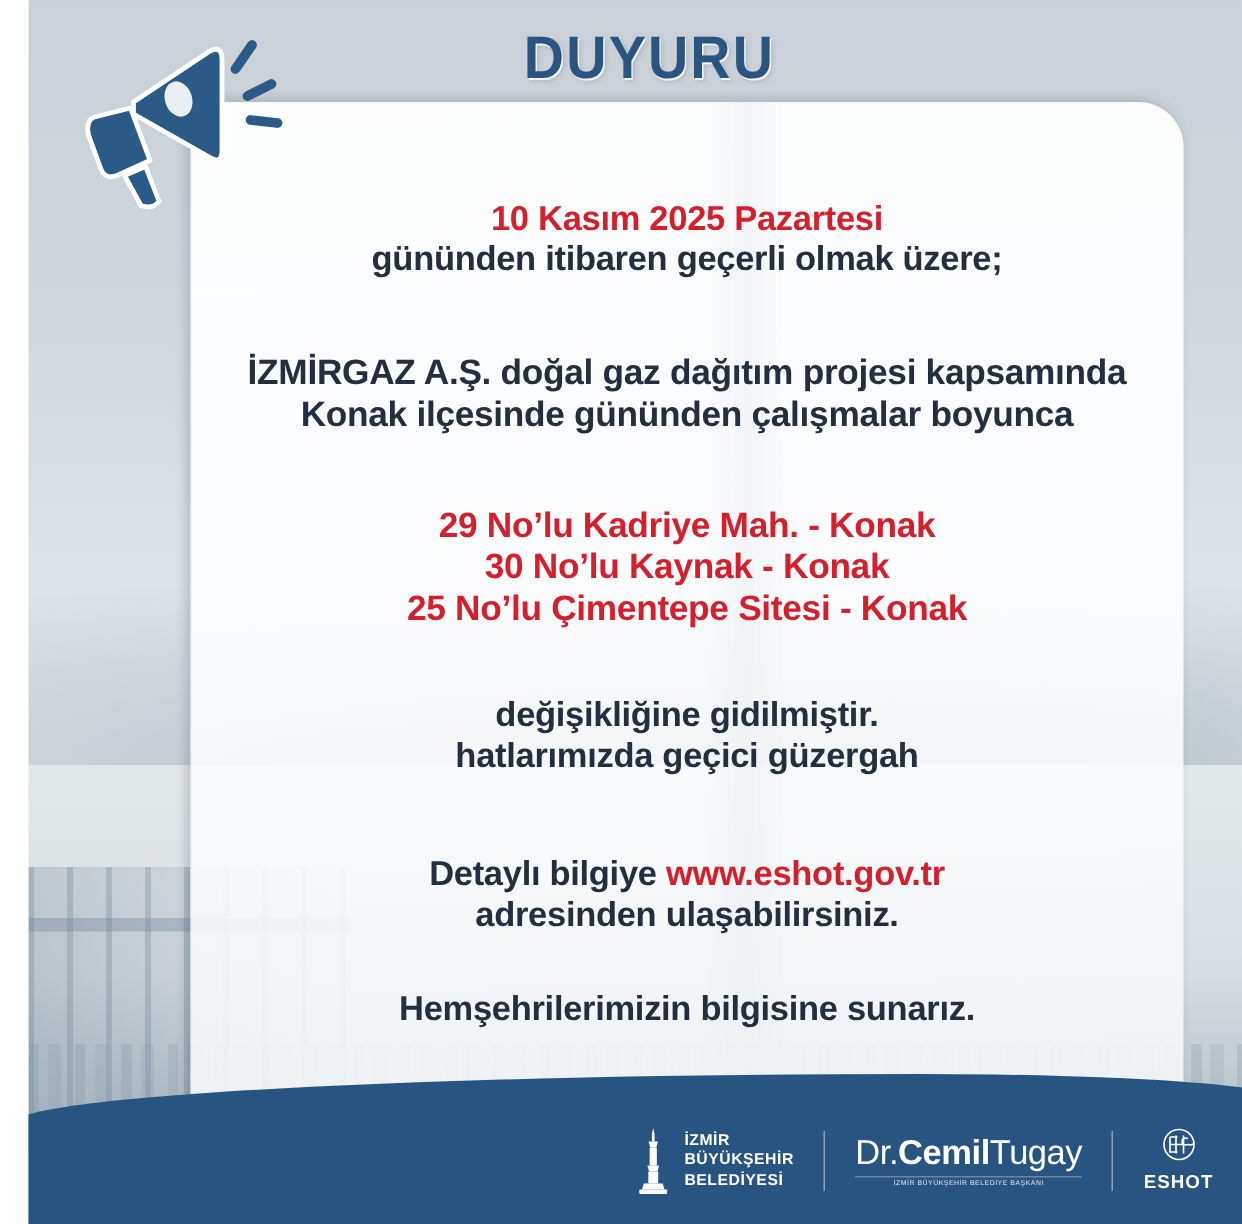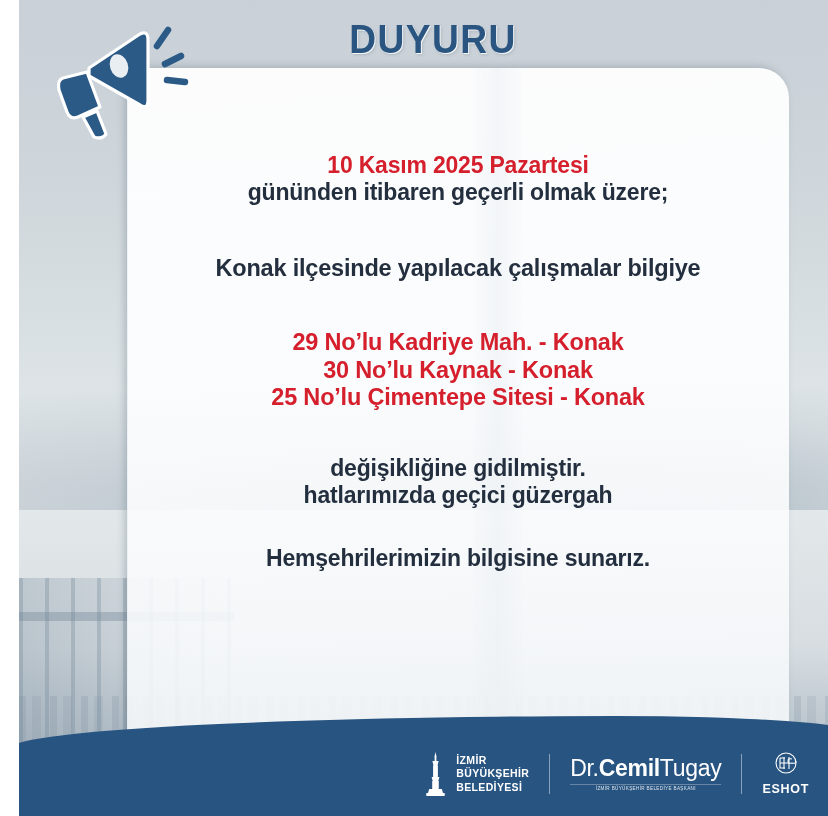--- a/index.html
+++ b/index.html
@@ -118,21 +118,21 @@
   
   .megaphone {
     position:absolute;
     left:26px; top:16px;
     width:152px; height:128px;
   }
 
   
   .content {
     position:absolute;
-    left:108px; top:72px;
+    left:108px; top:52px;
     width:662px; height:700px;
     padding:0 14px;
     text-align:center;
   }
   .blk { margin:0 auto; }
 
   .ln {
     font-weight:bold;
     color:#232f3e;
     line-height:1.18;
@@ -237,34 +237,39 @@
   <div class="title">DUYURU</div>
 
   <div class="content">
 
     <div class="blk g1">
       <div class="ln red s-date">10 Kasım 2025 Pazartesi</div>
       <div class="ln s-sub">gününden itibaren geçerli olmak üzere;</div>
     </div>
 
     <div class="blk g2">
-      <div class="ln s-proj">Konak ilçesinde yapılacak çalışmalar bilgiye</div>
+      <div class="ln s-proj">İZMİRGAZ A.Ş. doğal gaz dağıtım projesi kapsamında</div>
+      <div class="ln s-proj">Konak ilçesinde gününden çalışmalar boyunca</div>
     </div>
 
     <div class="blk g3">
       <div class="ln red s-route">29 No’lu Kadriye Mah. - Konak</div>
       <div class="ln red s-route">30 No’lu Kaynak - Konak</div>
       <div class="ln red s-route">25 No’lu Çimentepe Sitesi - Konak</div>
     </div>
 
     <div class="blk g4">
       <div class="ln s-body">değişikliğine gidilmiştir.</div>
       <div class="ln s-body">hatlarımızda geçici güzergah</div>
     </div>
 
+    <div class="blk g5">
+      <div class="ln s-web"><span>Detaylı bilgiye </span><span class="red">www.eshot.gov.tr</span></div>
+      <div class="ln s-web">adresinden ulaşabilirsiniz.</div>
+    </div>
 
     <div class="blk g6">
       <div class="ln s-final">Hemşehrilerimizin bilgisine sunarız.</div>
     </div>
 
   </div>
 
   <div class="footer">
     <div class="footer-inner">
 

